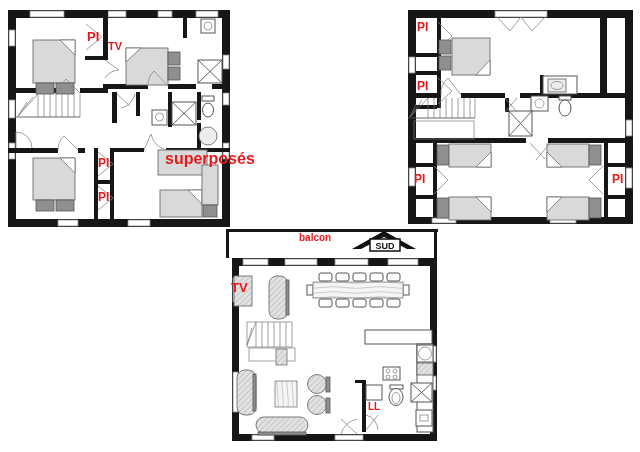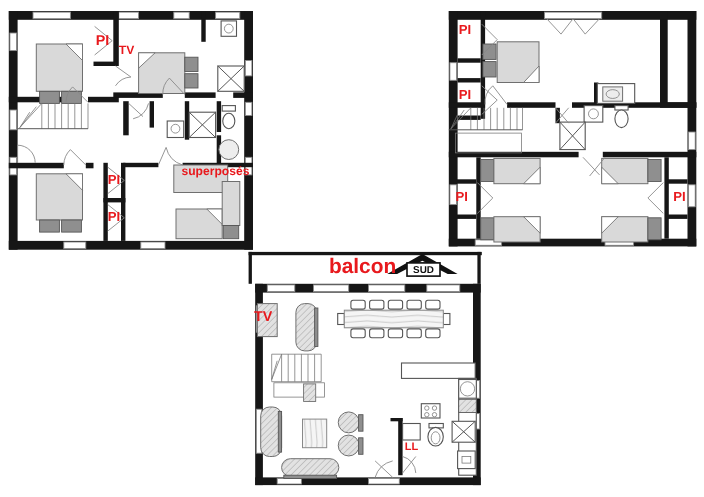--- a/index.html
+++ b/index.html
@@ -379,22 +379,22 @@
       <path class="arc" d="M366 430 L378 415 M366 415 A16 16 0 0 1 378 430"></path>
       <path class="arc" d="M357 434 L341 419 M341 434 A22 22 0 0 1 357 419"></path>
     </g>
   </g>
 </svg>
 
 <div class="lbl" style="left:87px;top:30px;font-size:13px">PI</div>
 <div class="lbl" style="left:108px;top:41px;font-size:11px">TV</div>
 <div class="lbl" style="left:98px;top:157px;font-size:12px">PI</div>
 <div class="lbl" style="left:98px;top:191px;font-size:12px">PI</div>
-<div class="lbl" style="left:165px;top:151px;font-size:11px">superposés</div>
+<div class="lbl" style="left:165px;top:151px;font-size:16px">superposés</div>
 <div class="lbl" style="left:417px;top:21px;font-size:12px">PI</div>
 <div class="lbl" style="left:417px;top:80px;font-size:12px">PI</div>
 <div class="lbl" style="left:414px;top:173px;font-size:12px">PI</div>
 <div class="lbl" style="left:612px;top:173px;font-size:12px">PI</div>
-<div class="lbl" style="left:299px;top:233px;font-size:19px">balcon</div>
+<div class="lbl" style="left:299px;top:233px;font-size:10px">balcon</div>
 <div class="lbl" style="left:231px;top:281px;font-size:13px">TV</div>
 <div class="lbl" style="left:368px;top:402px;font-size:10px">LL</div>
 
 </div>
 
 </body></html>

